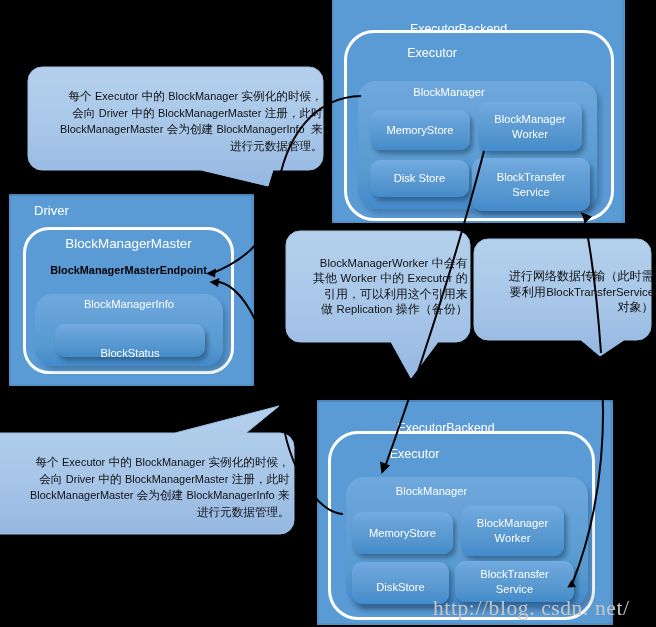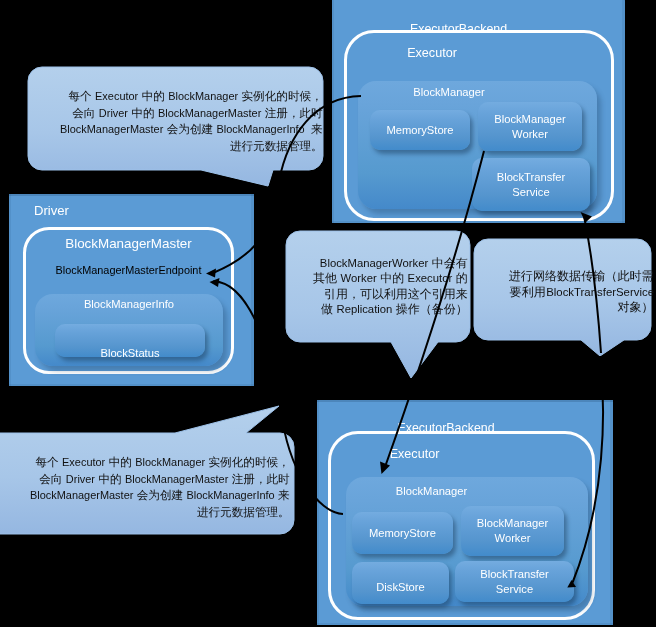--- a/index.html
+++ b/index.html
@@ -41,30 +41,33 @@
   <div class="lbl abs" style="left:297px;top:46px;width:270px;font-size:12.6px;">Executor</div>
   <div class="panel" style="left:358px;top:81px;width:239px;height:128px;"></div>
   <div class="lbl abs" style="left:329px;top:85px;width:240px;font-size:11.2px;">BlockManager</div>
   <div class="chip" style="left:370px;top:110px;width:100px;height:40px;">
     <span class="lbl" style="font-size:11.2px;">MemoryStore</span>
   </div>
   <div class="chip" style="left:478px;top:102px;width:104px;height:49px;">
     <span class="lbl" style="font-size:11.2px;">BlockManager
 Worker</span>
   </div>
+  <div class="chip" style="left:370px;top:160px;width:99px;height:37px;">
+    <span class="lbl" style="font-size:11.2px;">Disk Store</span>
+  </div>
   <div class="chip" style="left:472px;top:158px;width:118px;height:53px;">
     <span class="lbl" style="font-size:11.2px;">BlockTransfer
 Service</span>
   </div>
 
   <div class="slab" style="left:9px;top:194px;width:245px;height:192px;"></div>
   <div class="lbl abs" style="left:34px;top:204px;font-size:13.1px;text-align:left;">Driver</div>
   <div class="whitebox" style="left:23px;top:227px;width:211px;height:147px;border-radius:26px;"></div>
   <div class="lbl abs" style="left:23px;top:237px;width:211px;font-size:13.4px;">BlockManagerMaster</div>
-  <div class="abs" style="left:20px;top:264px;width:217px;font-size:10.9px;color:#000;text-align:center;">BlockManagerMasterEndpoint</div>
+  <div class="abs" style="left:20px;top:264px;width:217px;font-size:10.9px;color:#000;text-align:center;font-weight:bold;">BlockManagerMasterEndpoint</div>
   <div class="panel" style="left:35px;top:294px;width:188px;height:72px;"></div>
   <div class="lbl abs" style="left:35px;top:297px;width:188px;font-size:11.2px;">BlockManagerInfo</div>
   <div class="chip" style="left:55px;top:324px;width:150px;height:33px;">
     <span class="lbl" style="font-size:11.2px;margin-top:25px;">BlockStatus</span>
   </div>
 
   <div class="slab" style="left:317px;top:400px;width:296px;height:225px;"></div>
   <div class="lbl abs" style="left:299px;top:421px;width:294px;font-size:12.4px;">ExecutorBackend</div>
   <div class="whitebox" style="left:328px;top:431px;width:267px;height:189px;"></div>
   <div class="lbl abs" style="left:279px;top:447px;width:271px;font-size:12.6px;">Executor</div>
@@ -134,14 +137,15 @@
     </g>
     <g fill="#000" stroke="none">
       <path d="M 206,273.5 L 216,268.5 L 215,277.5 Z"></path>
       <path d="M 209.5,282 L 219.5,278 L 218,287 Z"></path>
       <path d="M 381.5,474 L 380,461.5 L 390,465.5 Z"></path>
       <path d="M 580.5,212 L 592,216.5 L 585.5,222.5 Z"></path>
       <path d="M 567.3,587.6 L 571.5,580 L 576,587 Z"></path>
     </g>
   </svg>
 
+  <div class="abs" style="left:433px;top:596px;font-size:21.5px;color:#c6c6c6;font-family:'Liberation Serif',serif;letter-spacing:0.6px;">http://blog. csdn. net/</div>
 
 </div>
 
 </body></html>

